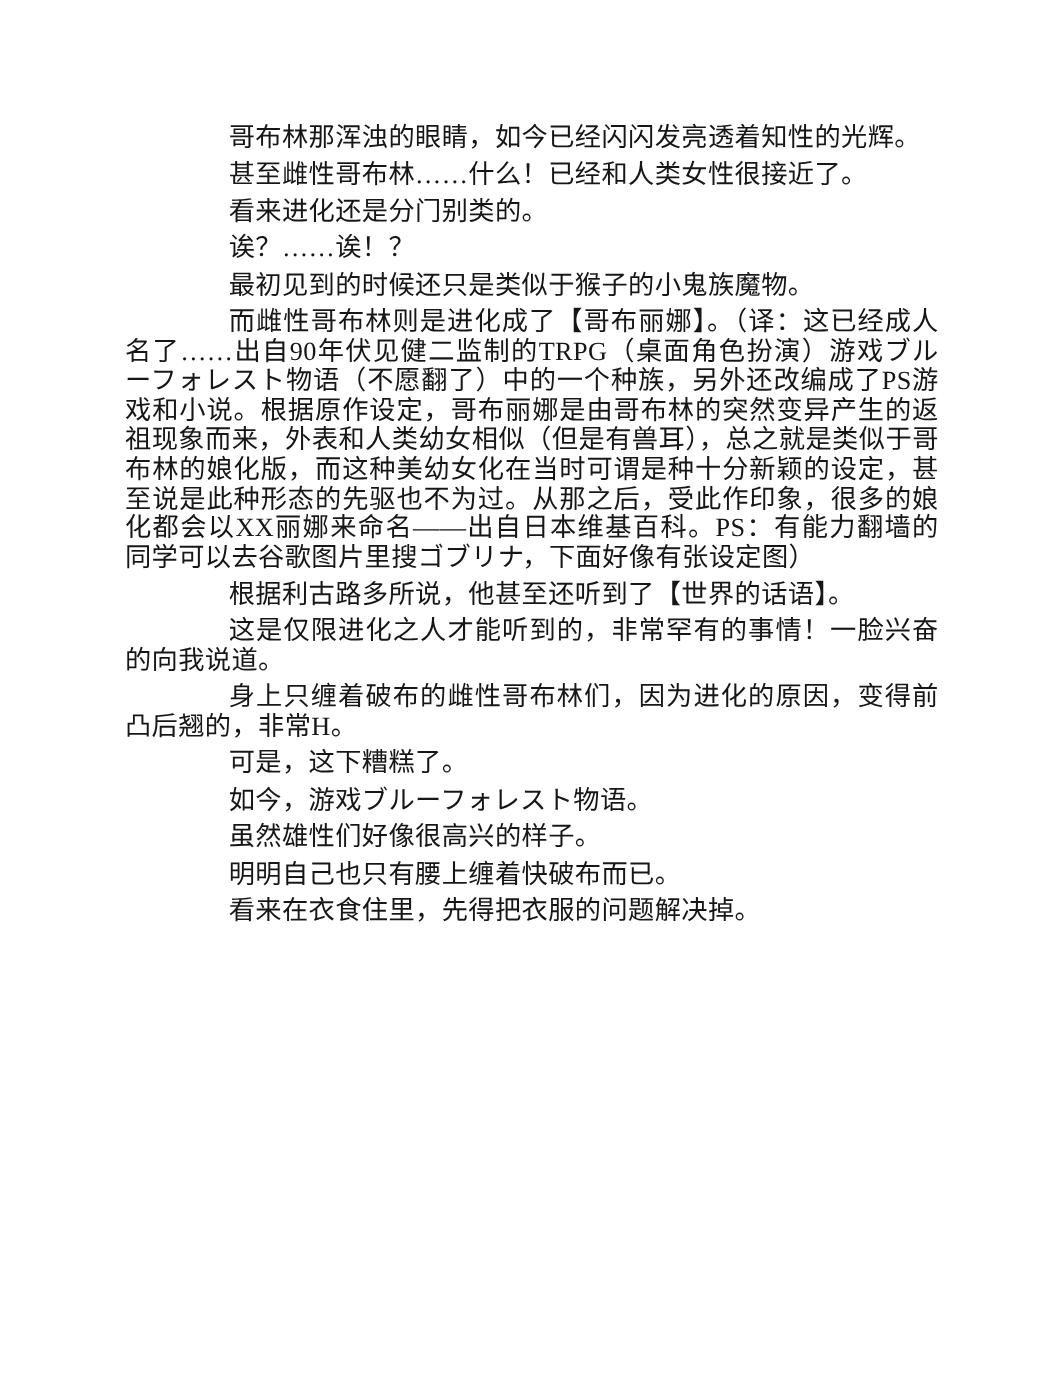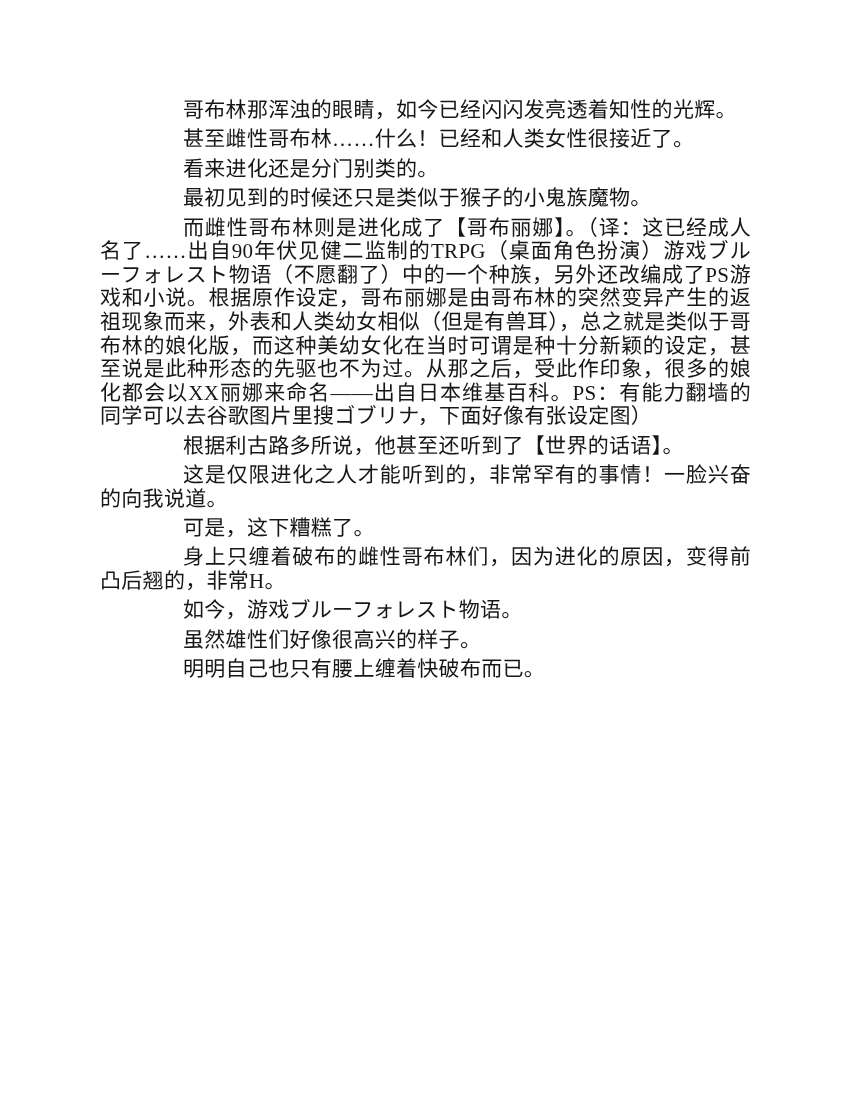--- a/index.html
+++ b/index.html
@@ -35,23 +35,25 @@
   }
 </style>
 </head>
 <body>
 
 <div class="page">
   <div class="text-body">
       <p class="para">哥布林那浑浊的眼睛，如今已经闪闪发亮透着知性的光辉。</p>
       <p class="para">甚至雌性哥布林……什么！已经和人类女性很接近了。</p>
       <p class="para">看来进化还是分门别类的。</p>
+      <p class="para">诶？……诶！？</p>
       <p class="para">最初见到的时候还只是类似于猴子的小鬼族魔物。</p>
       <p class="para">而雌性哥布林则是进化成了【哥布丽娜】。（译：这已经成人名了……出自90年伏见健二监制的TRPG（桌面角色扮演）游戏ブルーフォレスト物语（不愿翻了）中的一个种族，另外还改编成了PS游戏和小说。根据原作设定，哥布丽娜是由哥布林的突然变异产生的返祖现象而来，外表和人类幼女相似（但是有兽耳），总之就是类似于哥布林的娘化版，而这种美幼女化在当时可谓是种十分新颖的设定，甚至说是此种形态的先驱也不为过。从那之后，受此作印象，很多的娘化都会以XX丽娜来命名——出自日本维基百科。PS：有能力翻墙的同学可以去谷歌图片里搜ゴブリナ，下面好像有张设定图）</p>
       <p class="para">根据利古路多所说，他甚至还听到了【世界的话语】。</p>
       <p class="para">这是仅限进化之人才能听到的，非常罕有的事情！一脸兴奋的向我说道。</p>
+      <p class="para">身上只缠着破布的雌性哥布林们，因为进化的原因，变得前凸后翘的，非常H。</p>
       <p class="para">可是，这下糟糕了。</p>
-      <p class="para">身上只缠着破布的雌性哥布林们，因为进化的原因，变得前凸后翘的，非常H。</p>
       <p class="para">如今，游戏ブルーフォレスト物语。</p>
       <p class="para">虽然雄性们好像很高兴的样子。</p>
       <p class="para">明明自己也只有腰上缠着快破布而已。</p>
+      <p class="para">看来在衣食住里，先得把衣服的问题解决掉。</p>
     </div>
 </div>
 
 </body></html>

